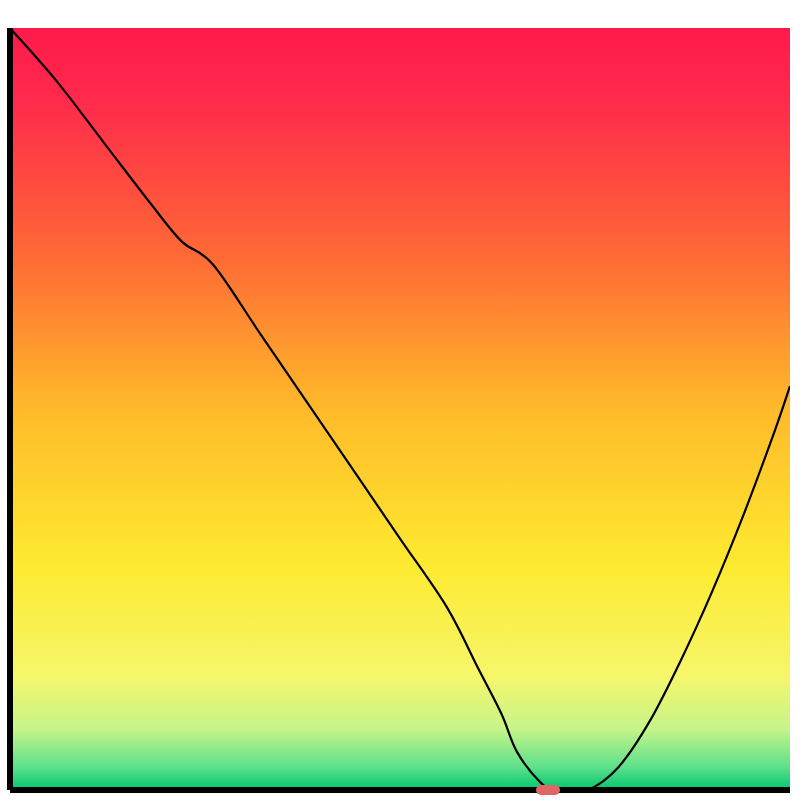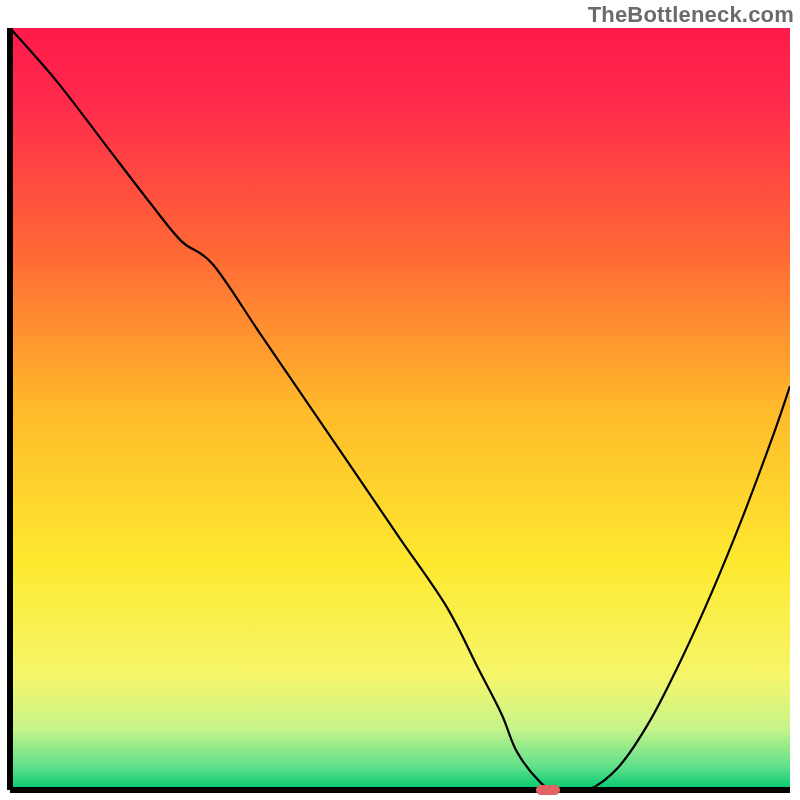--- a/index.html
+++ b/index.html
@@ -40,21 +40,20 @@
     border-radius: 6px;
     background: #e06666;
     z-index: 5;
     transform: translate(-50%, -50%);
   }
 </style>
 </head>
 <body>
 
 <div class="chart-container">
-  <div class="watermark">TheBottleneck.com</div>
   <svg class="chart" viewBox="0 0 800 800">
     <defs>
       <linearGradient id="bg-grad" x1="0" y1="0" x2="0" y2="1">
           <stop offset="0%" stop-color="#ff1a4b"></stop>
           <stop offset="10%" stop-color="#ff2b4b"></stop>
           <stop offset="30%" stop-color="#ff6a35"></stop>
           <stop offset="50%" stop-color="#ffba2a"></stop>
           <stop offset="70%" stop-color="#fde92f"></stop>
           <stop offset="85%" stop-color="#f6f66a"></stop>
           <stop offset="92%" stop-color="#c6f48a"></stop>

